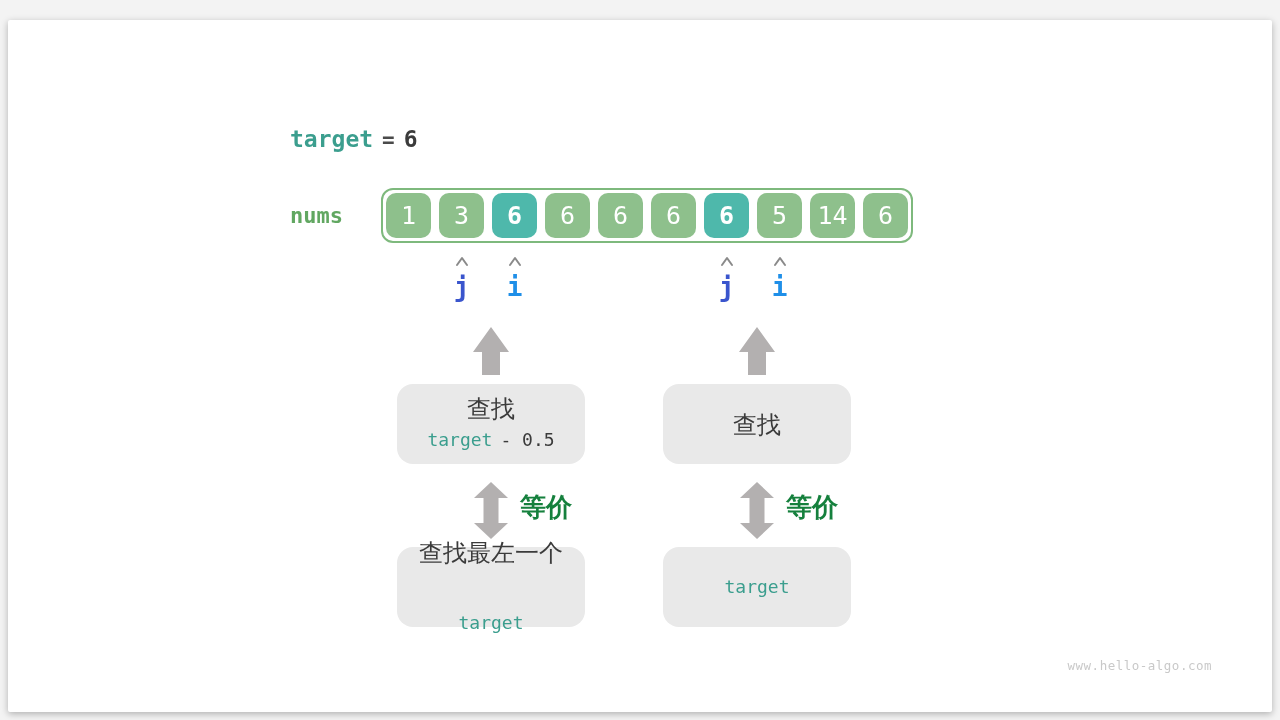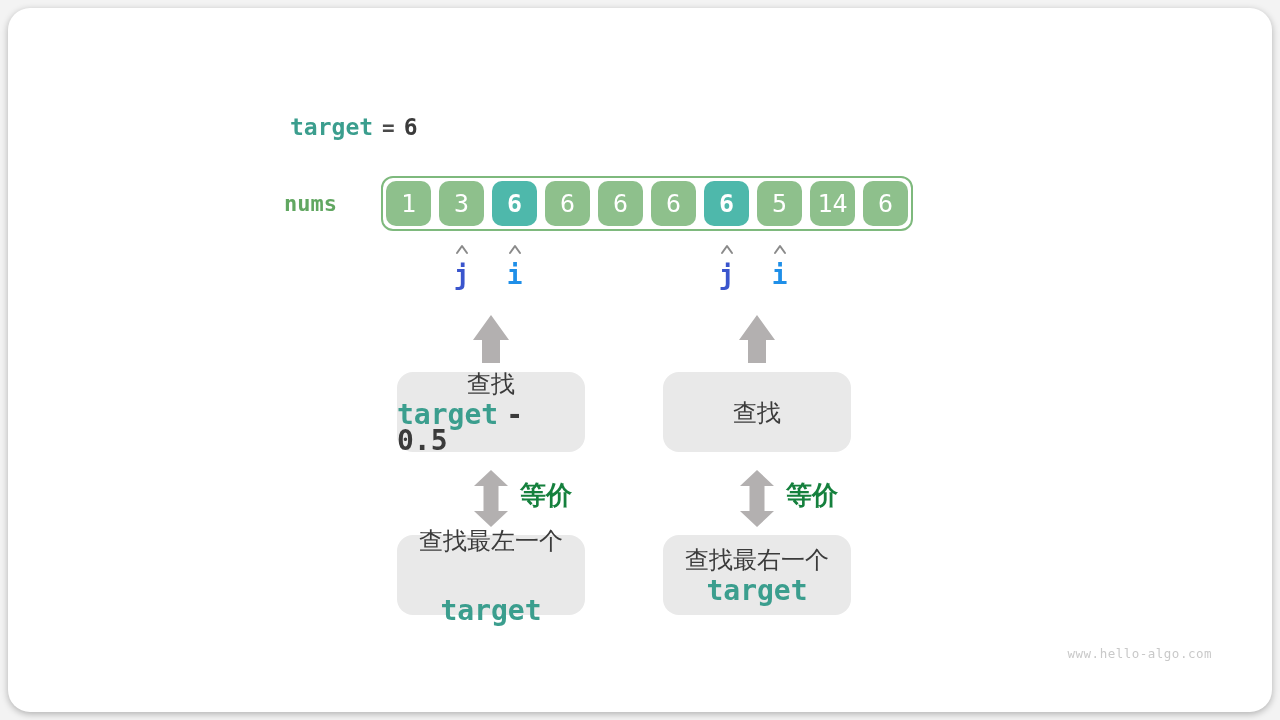--- a/index.html
+++ b/index.html
@@ -3,35 +3,36 @@
 <meta charset="utf-8">
 <style>
   html,body{margin:0;padding:0;}
   body{
     width:1280px;height:720px;position:relative;
     background:#f3f3f3;
     font-family:"Liberation Sans",sans-serif;
     overflow:hidden;
   }
   .card{
-    position:absolute;inset:8px;background:#ffffff;border-radius:22px;
+    position:absolute;inset:8px;background:#ffffff;border-radius:2px;
     box-shadow:0 2px 7px rgba(0,0,0,0.28);
+    margin-top:12px;
   }
   .abs{position:absolute;}
   .mono{font-family:"DejaVu Sans Mono","Liberation Mono",monospace;}
   .bold{font-weight:bold;}
   .teal{color:#3b9e8e;}
   .dark{color:#3b3b3b;}
 
   
   .header{left:282px;top:104px;font-size:23px;line-height:30px;}
   .header .op{color:#4a4a4a;margin:0 9px;font-size:21px;}
 
   
-  .nums-label{left:276px;top:168px;height:55px;display:flex;align-items:center;
+  .nums-label{left:282px;top:168px;height:55px;display:flex;align-items:center;
     font-size:22px;color:#61a761;font-weight:bold;}
   .array{
     left:373px;top:168px;box-sizing:border-box;
     border:2px solid #7eb97d;border-radius:12px;background:#ffffff;
     padding:3px;display:flex;gap:8px;
   }
   .cell{
     width:45px;height:45px;border-radius:10px;background:#8ec08c;
     color:#ffffff;font-family:"DejaVu Sans Mono","Liberation Mono",monospace;
     font-size:25px;display:flex;align-items:center;justify-content:center;
@@ -49,21 +50,21 @@
   
   .arrow{fill:#b3b0b0;}
 
   
   .gbox{
     width:188px;height:80px;background:#e9e9e9;border-radius:16px;
     display:flex;flex-direction:column;align-items:center;justify-content:center;
     gap:5px;
   }
   .gbox .zh{font-size:24px;color:#3b3b3b;line-height:27px;}
-  .gbox .code-line{font-size:28px;line-height:26px;font-weight:bold;
+  .gbox .code-line{font-size:18px;line-height:26px;font-weight:normal;
     font-family:"DejaVu Sans Mono","Liberation Mono",monospace;}
   .gbox .code-rest{color:#3b3b3b;margin-left:8px;}
 
   .equiv-label{font-size:26px;line-height:30px;font-weight:bold;color:#15803d;font-family:Liberation Mono, monospace;}
 
   .watermark{
     right:60px;top:638px;font-size:12.5px;color:#c9c9c9;letter-spacing:0.5px;
     font-family:"DejaVu Sans Mono","Liberation Mono",monospace;
   }
 </style>
@@ -133,19 +134,18 @@
     <polygon class="arrow" points="17,0 34,16 24.5,16 24.5,41 34,41 17,57 0,41 9.5,41 9.5,16 0,16"></polygon>
   </svg>
   <div class="abs equiv-label" style="left:512px;top:474px;">等价</div>
   <div class="abs equiv-label" style="left:778px;top:474px;">等价</div>
 
   <div class="abs gbox" style="left:389px;top:527px;gap:44px;">
     <div class="zh">查找最左一个</div>
     <div class="code-line teal">target</div>
   </div>
   <div class="abs gbox" style="left:655px;top:527px;">
-    <div class="zh">查找最右一个</div>
     <div class="code-line teal">target</div>
   </div>
 
   <div class="abs watermark">www.hello-algo.com</div>
 
 </div>
 
 </body></html>

